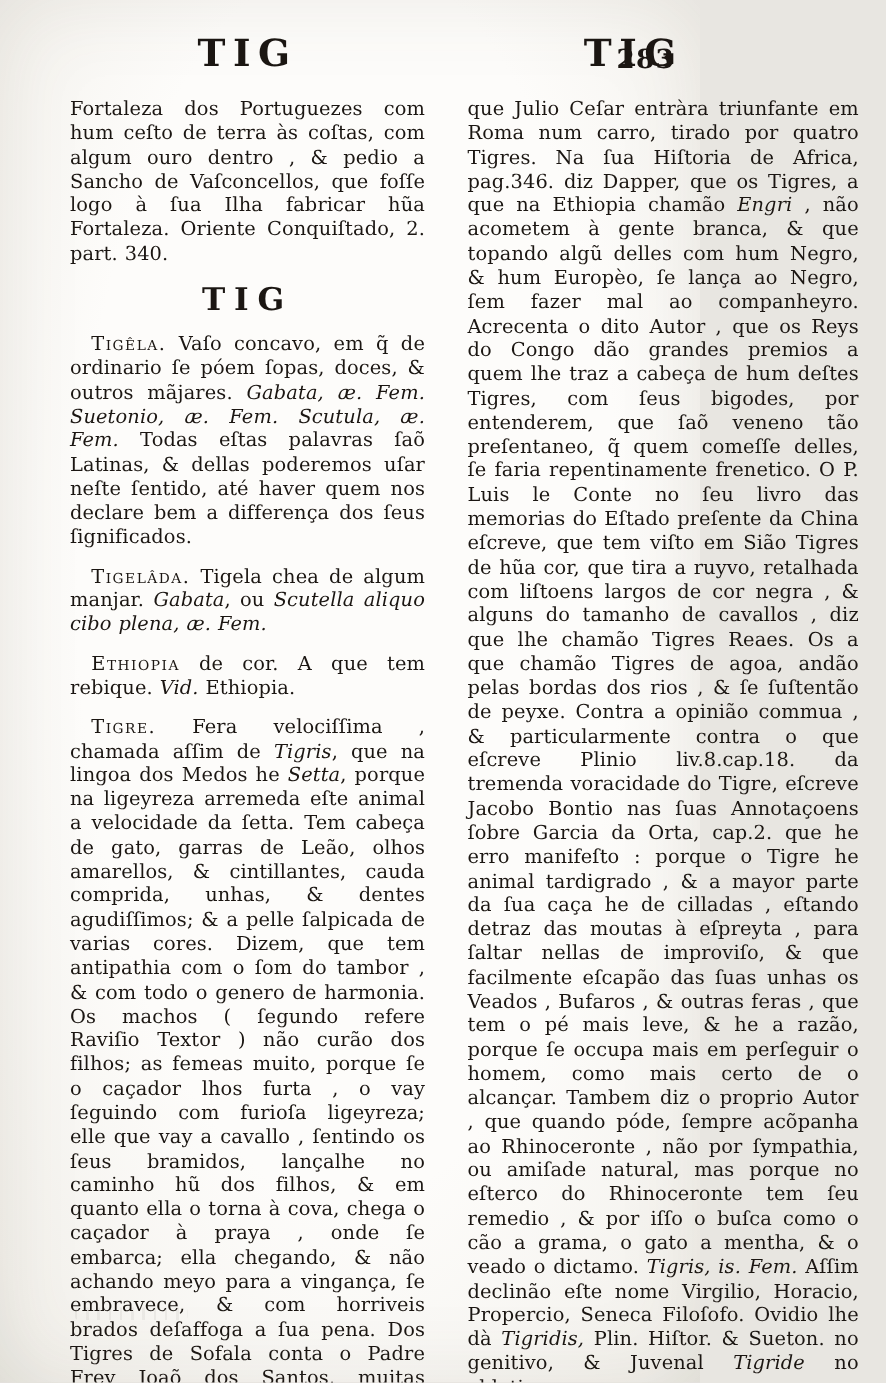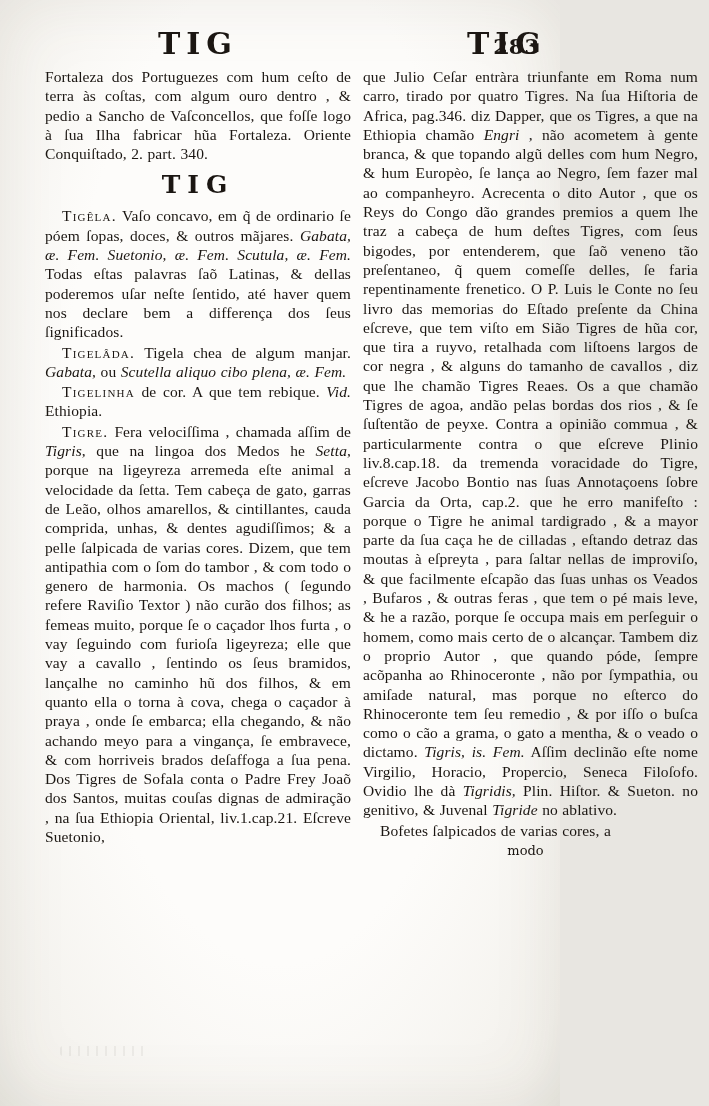--- a/index.html
+++ b/index.html
@@ -33,28 +33,27 @@
   .columns {
     position: absolute; top: 66px; left: 44px;
     width: 655px;
     display: flex; gap: 10px;
     align-items: flex-start;
   }
   .col { box-sizing: border-box; }
   .col-left  { width: 308px; }
   .col-right { width: 337px; }
   .para {
-    margin: 1px;
+    margin: 12px;
     font-size: 15.5px;
     line-height: 19.3px;
     text-align: justify;
     text-indent: 17px;
     word-spacing: 0.5px;
     letter-spacing: 0.1px;
-    font-family: Liberation Serif, serif;
   }
   .para.no-indent { text-indent: 0; }
   .it { font-style: italic; }
   .sc { font-variant: small-caps; letter-spacing: 1.2px; }
   .entry-heading {
     margin: 7px 0 7px;
     text-align: center;
     font-size: 25px; font-weight: bold;
     letter-spacing: 7px;
   }
@@ -83,21 +82,21 @@
     <span class="page-num">283</span>
   </header>
 
   <div class="columns">
 
     <div class="col col-left">
       <p class="para no-indent"><span>Fortaleza dos Portuguezes com hum ceſto de terra às coſtas, com algum ouro dentro , &amp; pedio a Sancho de Vaſconcellos, que foſſe logo à ſua Ilha fabricar hũa Fortaleza. Oriente Conquiſtado, 2. part. 340.</span></p>
       <h2 class="entry-heading">TIG</h2>
       <p class="para"><span class="sc">Tigêla.</span><span> Vaſo concavo, em q̃ de ordinario ſe póem ſopas, doces, &amp; outros mãjares. </span><span class="it">Gabata, æ. Fem. Suetonio, æ. Fem. Scutula, æ. Fem.</span><span> Todas eſtas palavras ſaõ Latinas, &amp; dellas poderemos uſar neſte ſentido, até haver quem nos declare bem a differença dos ſeus ſignificados.</span></p>
       <p class="para"><span class="sc">Tigelâda.</span><span> Tigela chea de algum manjar. </span><span class="it">Gabata</span><span>, ou </span><span class="it">Scutella aliquo cibo plena, æ. Fem.</span></p>
-      <p class="para"><span class="sc">Tigelinha</span><span> de cor. A que tem rebique. </span><span class="it">Vid.</span><span> Ethiopia.</span></p>
+      <p class="para"><span class="sc">Ethiopia</span><span> de cor. A que tem rebique. </span><span class="it">Vid.</span><span> Ethiopia.</span></p>
       <p class="para"><span class="sc">Tigre.</span><span> Fera velociſſima , chamada aſſim de </span><span class="it">Tigris</span><span>, que na lingoa dos Medos he </span><span class="it">Setta</span><span>, porque na ligeyreza arremeda eſte animal a velocidade da ſetta. Tem cabeça de gato, garras de Leão, olhos amarellos, &amp; cintillantes, cauda comprida, unhas, &amp; dentes agudiſſimos; &amp; a pelle ſalpicada de varias cores. Dizem, que tem antipathia com o ſom do tambor , &amp; com todo o genero de harmonia. Os machos ( ſegundo refere Raviſio Textor ) não curão dos filhos; as femeas muito, porque ſe o caçador lhos furta , o vay ſeguindo com furioſa ligeyreza; elle que vay a cavallo , ſentindo os ſeus bramidos, lançalhe no caminho hũ dos filhos, &amp; em quanto ella o torna à cova, chega o caçador à praya , onde ſe embarca; ella chegando, &amp; não achando meyo para a vingança, ſe embravece, &amp; com horriveis brados deſaffoga a ſua pena. Dos Tigres de Sofala conta o Padre Frey Joaõ dos Santos, muitas couſas dignas de admiração , na ſua Ethiopia Oriental, liv.1.cap.21. Eſcreve Suetonio,</span></p>
     </div>
 
     <div class="col col-right">
       <p class="para no-indent"><span>que Julio Ceſar entràra triunfante em Roma num carro, tirado por quatro Tigres. Na ſua Hiſtoria de Africa, pag.346. diz Dapper, que os Tigres, a que na Ethiopia chamão </span><span class="it">Engri</span><span> , não acometem à gente branca, &amp; que topando algũ delles com hum Negro, &amp; hum Europèo, ſe lança ao Negro, ſem fazer mal ao companheyro. Acrecenta o dito Autor , que os Reys do Congo dão grandes premios a quem lhe traz a cabeça de hum deſtes Tigres, com ſeus bigodes, por entenderem, que ſaõ veneno tão preſentaneo, q̃ quem comeſſe delles, ſe faria repentinamente frenetico. O P. Luis le Conte no ſeu livro das memorias do Eſtado preſente da China eſcreve, que tem viſto em Sião Tigres de hũa cor, que tira a ruyvo, retalhada com liſtoens largos de cor negra , &amp; alguns do tamanho de cavallos , diz que lhe chamão Tigres Reaes. Os a que chamão Tigres de agoa, andão pelas bordas dos rios , &amp; ſe ſuſtentão de peyxe. Contra a opinião commua , &amp; particularmente contra o que eſcreve Plinio liv.8.cap.18. da tremenda voracidade do Tigre, eſcreve Jacobo Bontio nas ſuas Annotaçoens ſobre Garcia da Orta, cap.2. que he erro manifeſto : porque o Tigre he animal tardigrado , &amp; a mayor parte da ſua caça he de cilladas , eſtando detraz das moutas à eſpreyta , para ſaltar nellas de improviſo, &amp; que facilmente eſcapão das ſuas unhas os Veados , Bufaros , &amp; outras feras , que tem o pé mais leve, &amp; he a razão, porque ſe occupa mais em perſeguir o homem, como mais certo de o alcançar. Tambem diz o proprio Autor , que quando póde, ſempre acõpanha ao Rhinoceronte , não por ſympathia, ou amiſade natural, mas porque no eſterco do Rhinoceronte tem ſeu remedio , &amp; por iſſo o buſca como o cão a grama, o gato a mentha, &amp; o veado o dictamo. </span><span class="it">Tigris, is. Fem.</span><span> Aſſim declinão eſte nome Virgilio, Horacio, Propercio, Seneca Filoſofo. Ovidio lhe dà </span><span class="it">Tigridis,</span><span> Plin. Hiſtor. &amp; Sueton. no genitivo, &amp; Juvenal </span><span class="it">Tigride</span><span> no ablativo.</span></p>
       <p class="para"><span>Bofetes ſalpicados de varias cores, a</span></p>
       <div class="catchword">modo</div>
     </div>
 
   </div>

